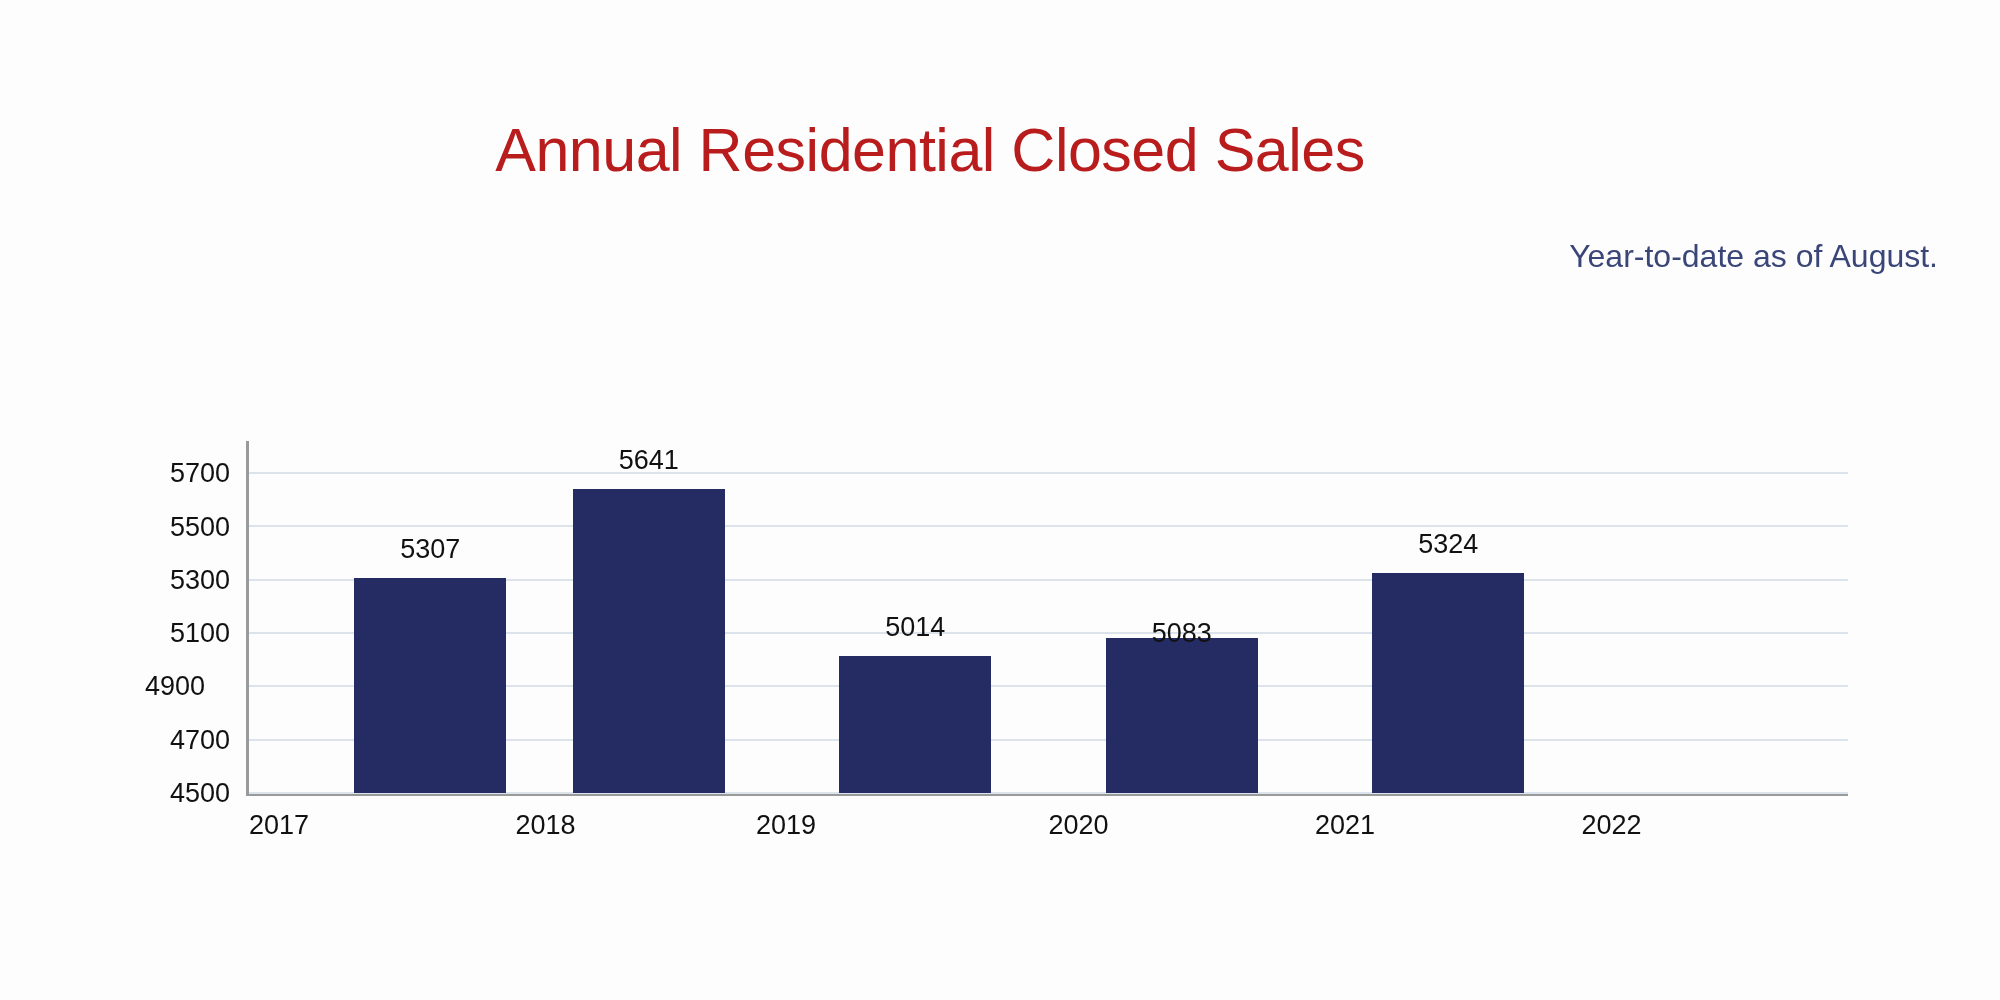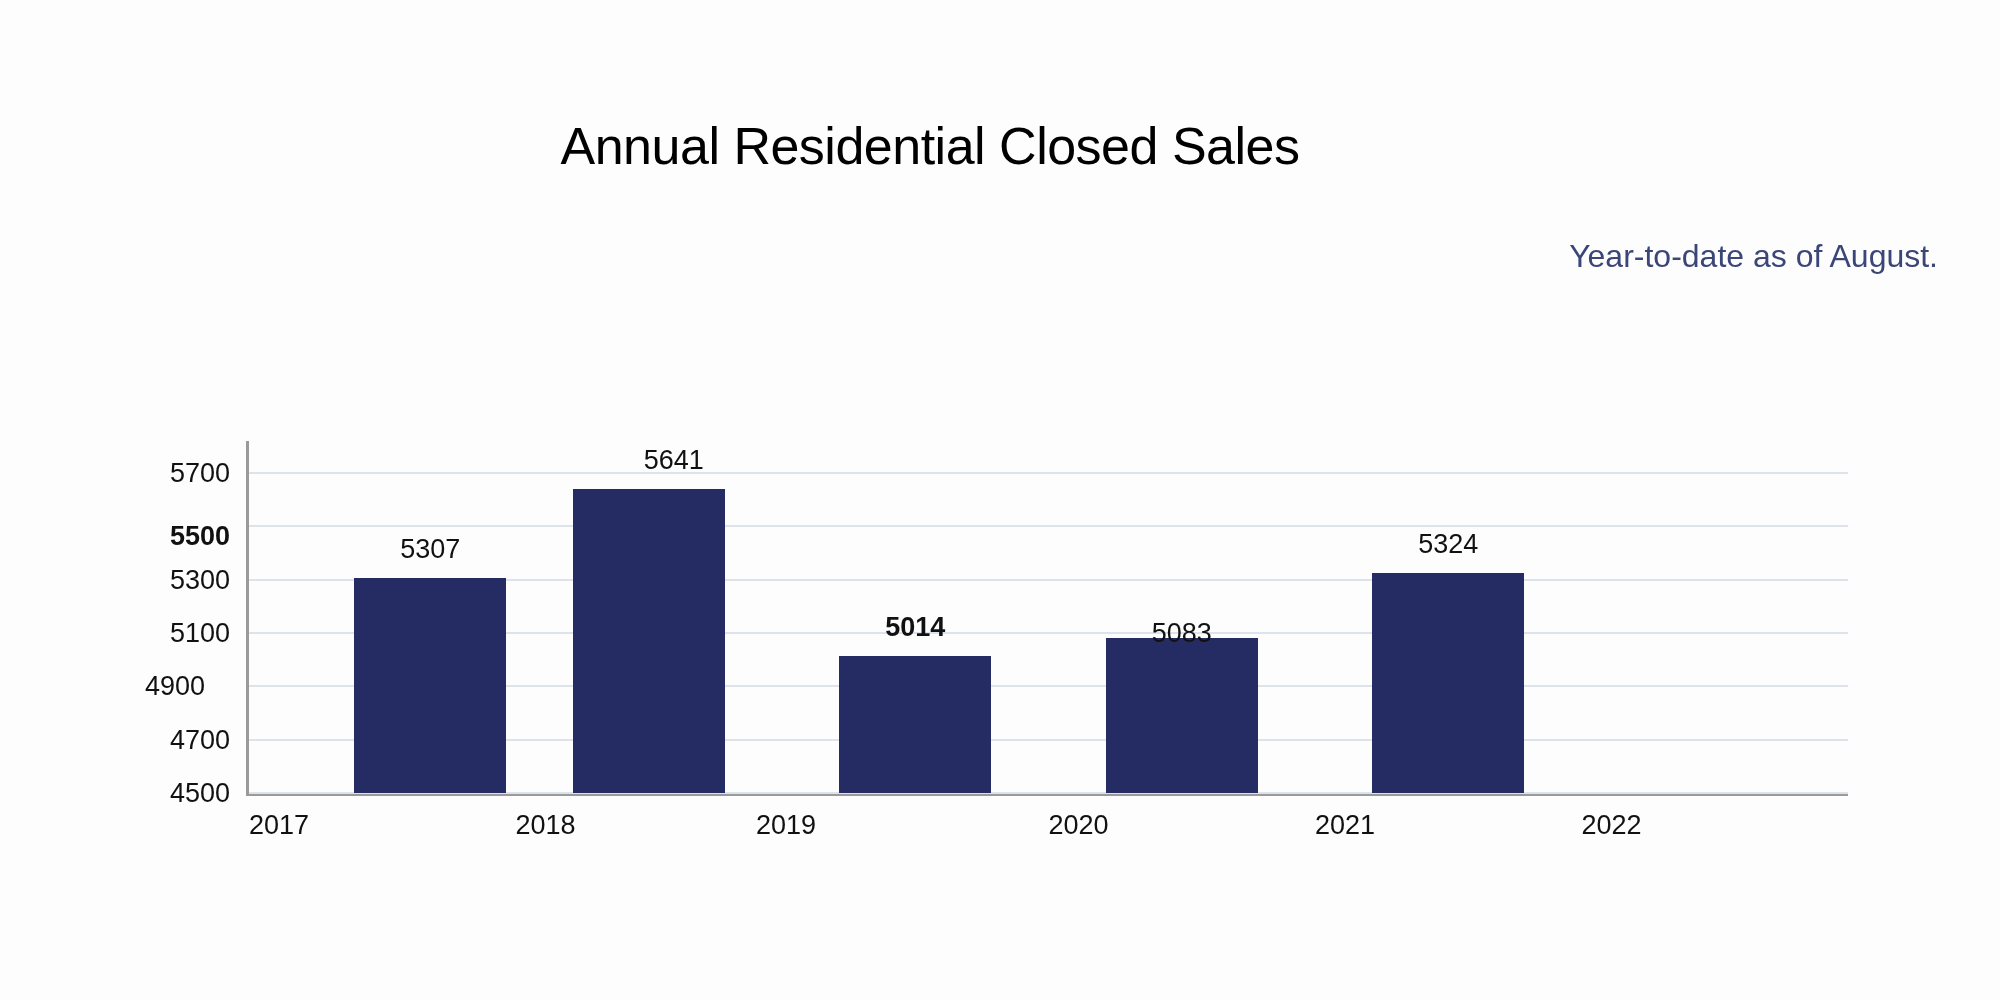--- a/index.html
+++ b/index.html
@@ -21,24 +21,24 @@
     background: #fdfdfd;
   }
 
   
   .chart-title {
     position: absolute;
     left: 0;
     top: 120px;
     width: 1860px;
     text-align: center;
-    font-size: 52px;
+    font-size: 61px;
     font-weight: 400;
     letter-spacing: -0.5px;
-    color: #000000;
+    color: #b91c1c;
     line-height: 1.0;
     white-space: nowrap;
   }
   .chart-subtitle {
     position: absolute;
     right: 62px;
     top: 238px;
     font-size: 32px;
     font-weight: 400;
     color: #3a4578;
@@ -147,21 +147,21 @@
 <body>
 
 <div id="page">
 
   <div class="chart-title">Annual Residential Closed Sales</div>
 
   <div class="chart-subtitle">Year-to-date as of August.</div>
 
   <div class="ytick-col" id="ytick-col">
       <div class="ytick" style="top: 32px;">5700</div>
-      <div class="ytick" style="top: 95px; font-weight: bold;">5500</div>
+      <div class="ytick" style="top: 86px;">5500</div>
       <div class="ytick" style="top: 138.667px;">5300</div>
       <div class="ytick" style="top: 192px;">5100</div>
       <div class="ytick" style="top: 245.333px; text-align: center;">4900</div>
       <div class="ytick" style="top: 298.667px;">4700</div>
       <div class="ytick" style="top: 352px;">4500</div>
     </div>
 
   <div class="plot-wrap">
     <div class="axis-line-y"></div>
     <div class="axis-line-x"></div>
@@ -176,23 +176,23 @@
       </div>
   </div>
 
   <div class="bars-layer" id="bars-layer">
       <div class="bar-slot" style="left: 0px; width: 266.5px; margin-left: 48px;">
         <div class="bar" style="height: 215.2px; background: rgb(37, 44, 99);"></div>
         <div class="bar-value" style="top: 92.8px;">5307</div>
       </div>
       <div class="bar-slot" style="left: 266.5px; width: 266.5px;">
         <div class="bar" style="height: 304.267px; background: rgb(37, 44, 99);"></div>
-        <div class="bar-value" style="top: 3.73333px; margin-left: 25px;">5641</div>
-      </div>
-      <div class="bar-slot" style="left: 533px; width: 266.5px; font-weight: bold;">
+        <div class="bar-value" style="top: 3.73333px;">5641</div>
+      </div>
+      <div class="bar-slot" style="left: 533px; width: 266.5px;">
         <div class="bar" style="height: 137.067px; background: rgb(37, 44, 99);"></div>
         <div class="bar-value" style="top: 170.933px;">5014</div>
       </div>
       <div class="bar-slot" style="left: 799.5px; width: 266.5px;">
         <div class="bar" style="height: 155.467px; background: rgb(37, 44, 99);"></div>
         <div class="bar-value" style="top: 152.533px; margin-top: 24px;">5083</div>
       </div>
       <div class="bar-slot" style="left: 1066px; width: 266.5px;">
         <div class="bar" style="height: 219.733px; background: rgb(37, 44, 99);"></div>
         <div class="bar-value" style="top: 88.2667px;">5324</div>

